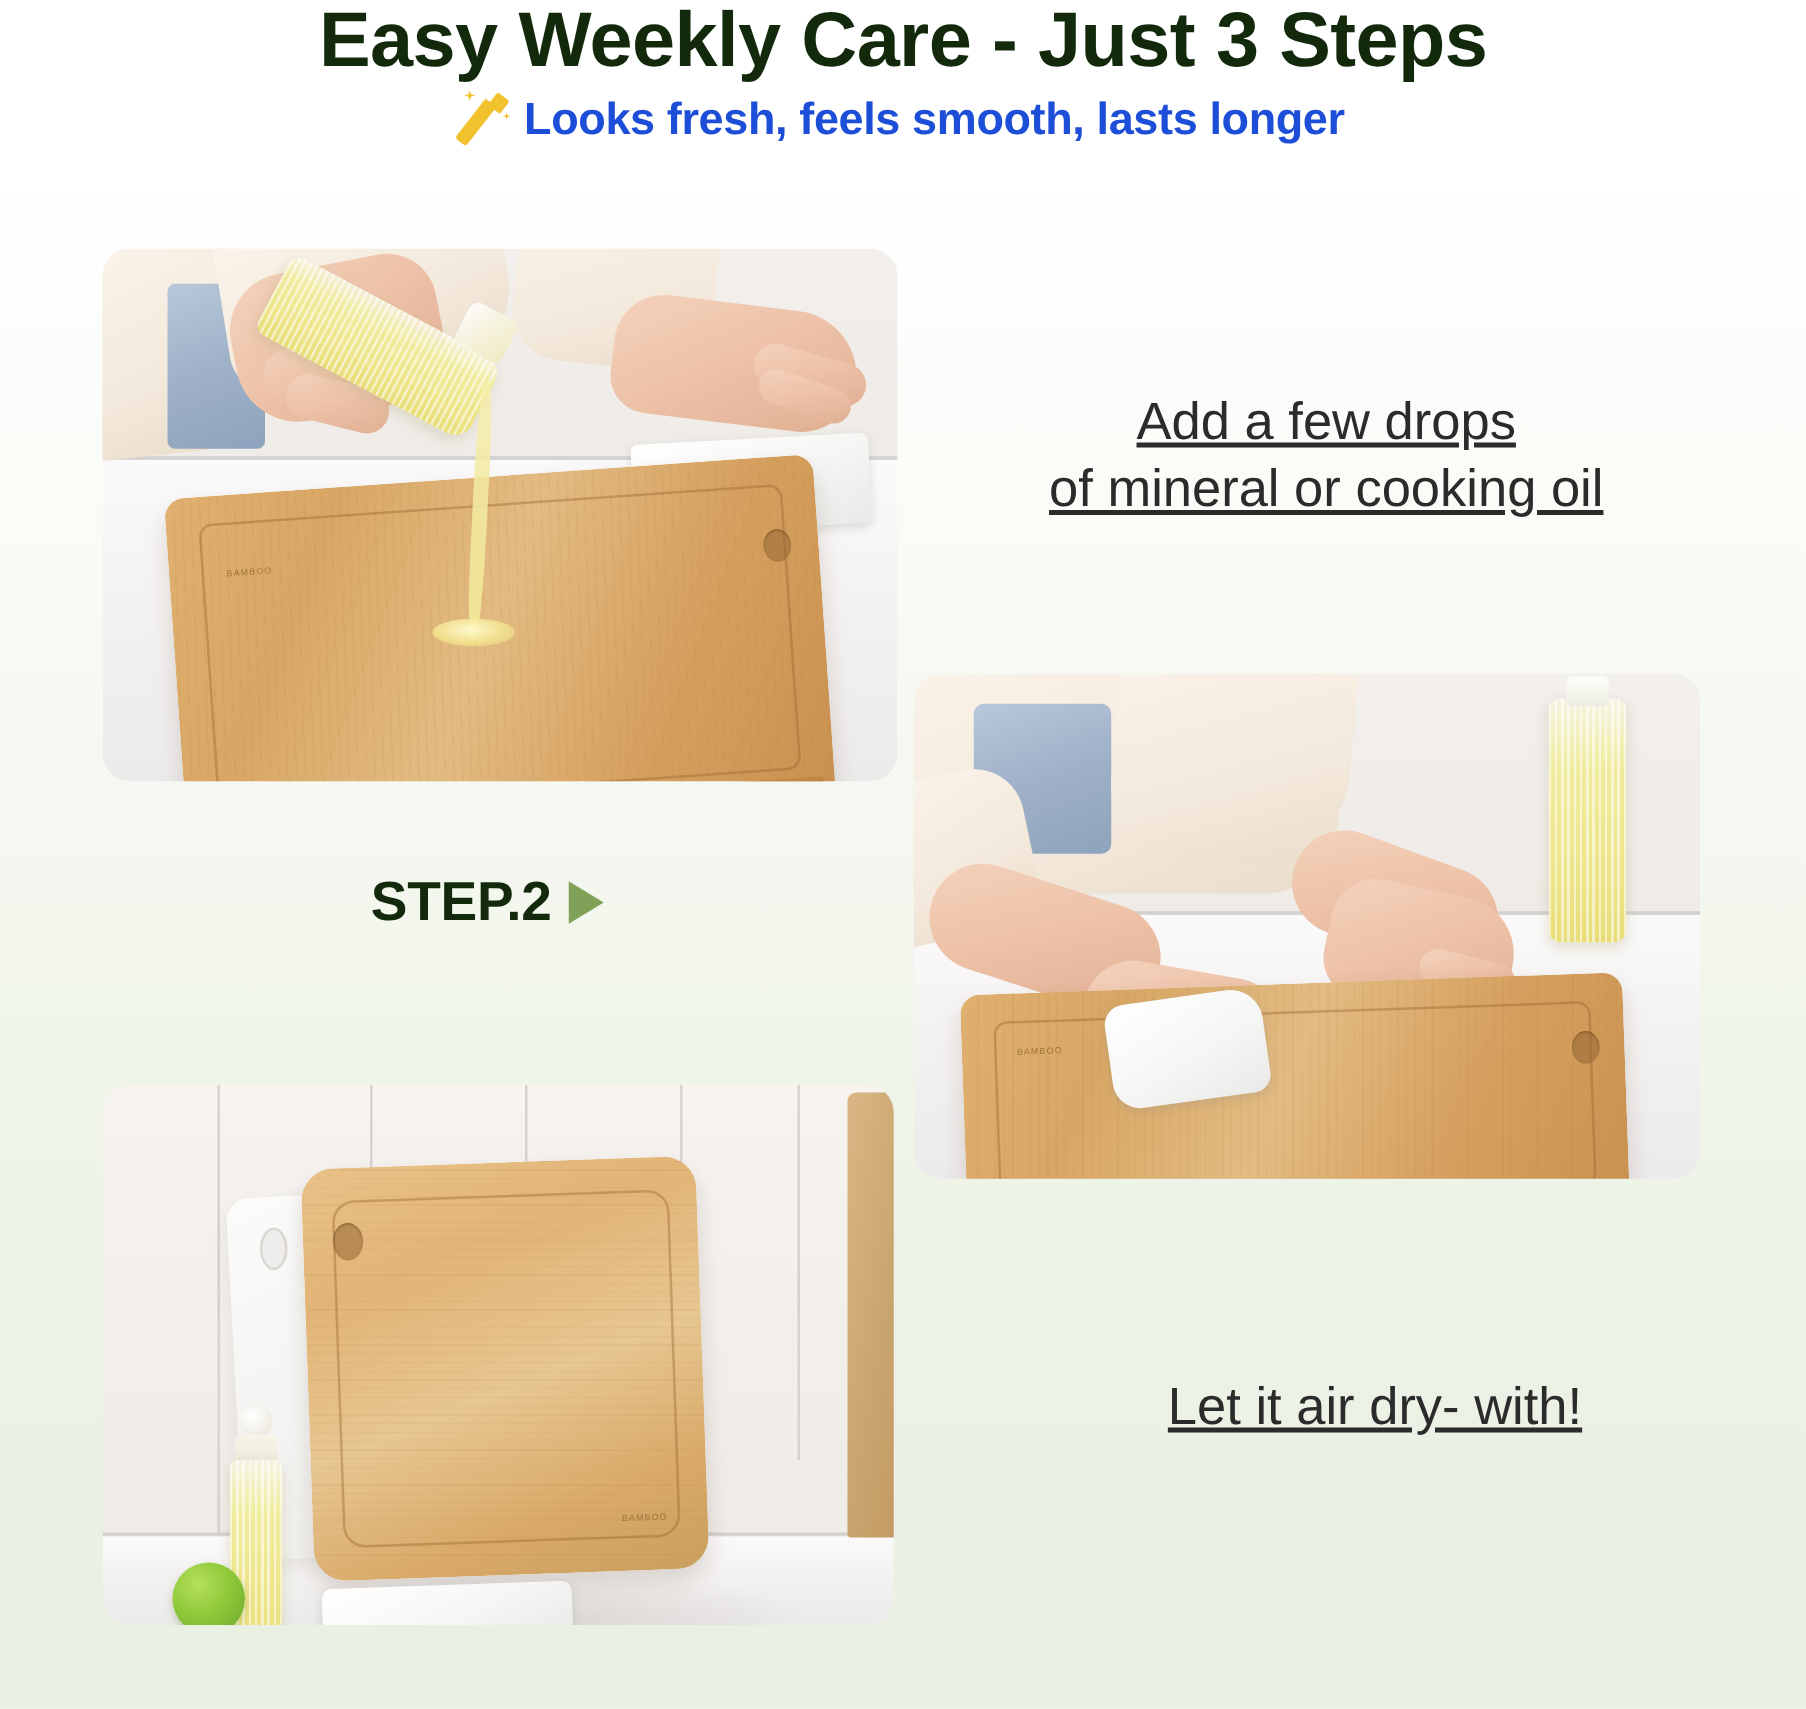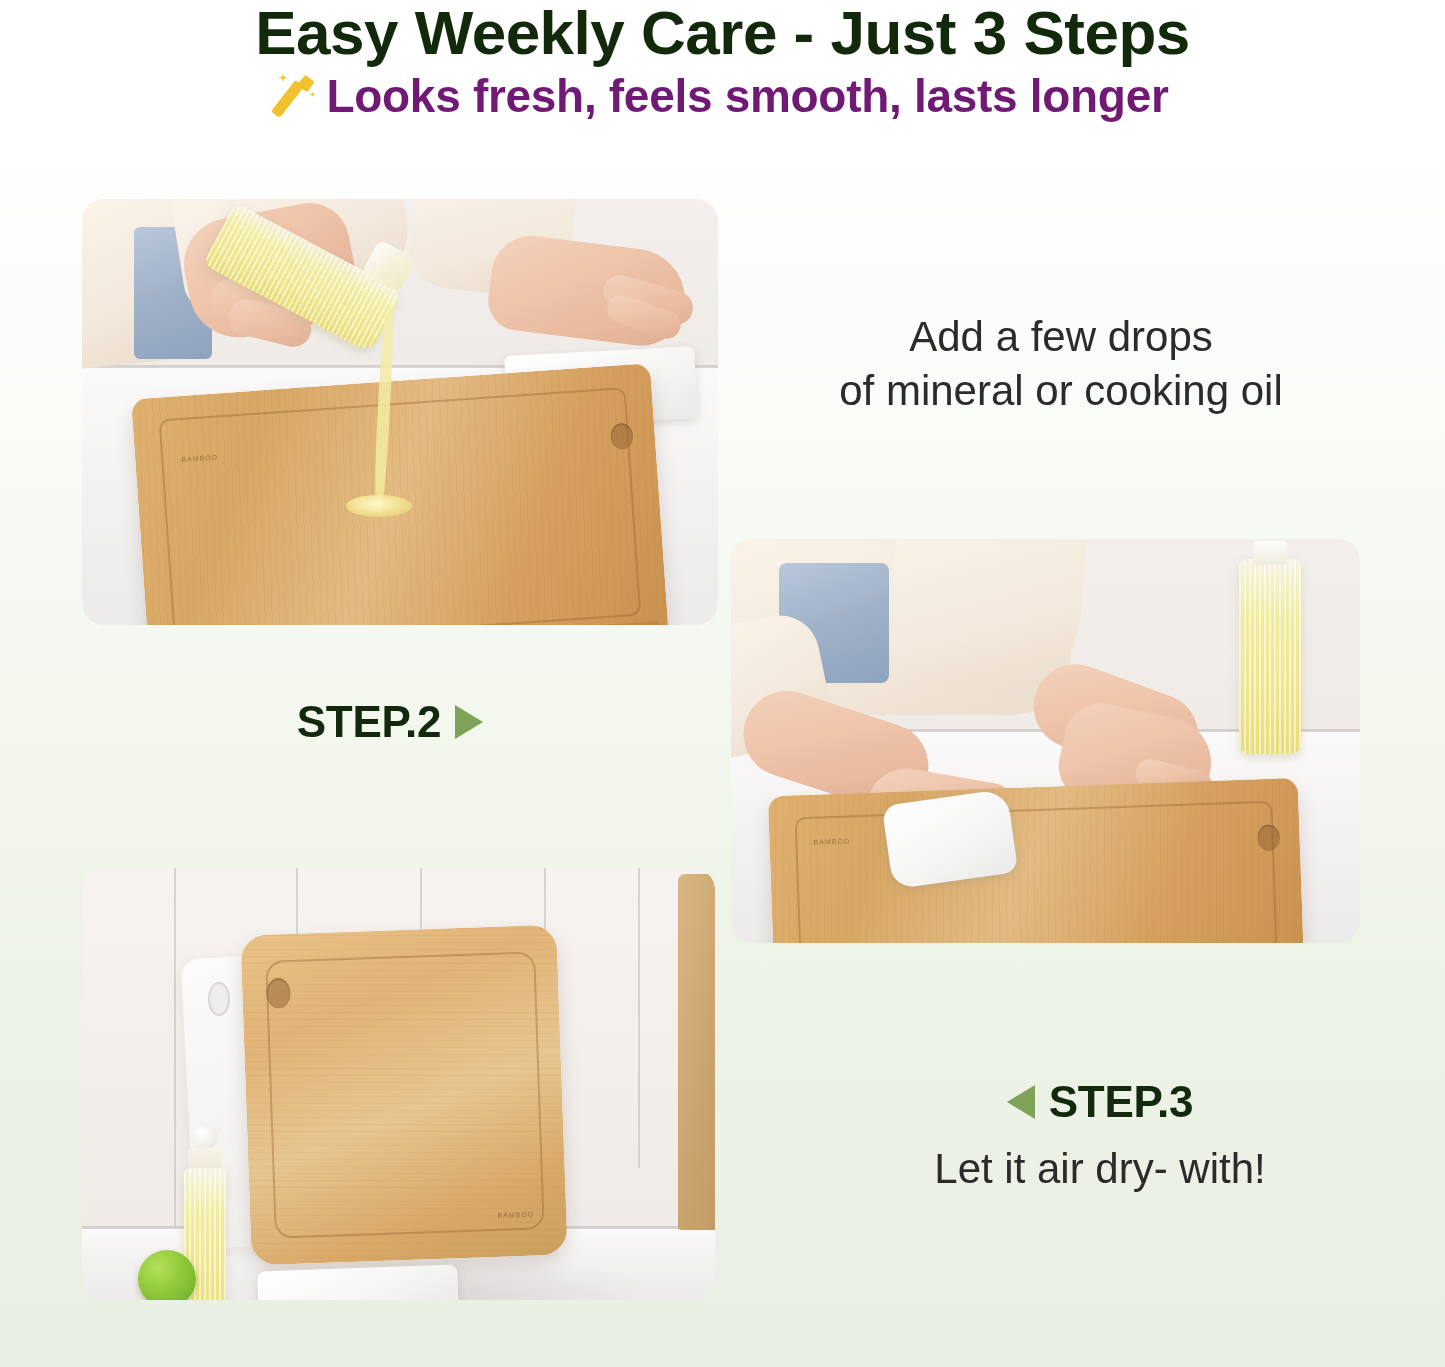--- a/index.html
+++ b/index.html
@@ -79,23 +79,23 @@
     background: #f2c12e;
     width: 6px;
     height: 6px;
     clip-path: polygon(50% 0%, 61% 39%, 100% 50%, 61% 61%, 50% 100%, 39% 61%, 0% 50%, 39% 39%);
   }
   .wand-icon .s1 { left: 2px; top: 1px; width: 9px; height: 9px; }
   .wand-icon .s2 { left: 16px; top: 7px; width: 7px; height: 7px; }
   .wand-icon .s3 { left: 33px; top: 19px; width: 6px; height: 6px; }
   .subtitle {
     margin: 0;
-    font-size: 46px;
+    font-size: 36px;
     font-weight: 700;
-    color: #701a75;
+    color: #1d4ed8;
     letter-spacing: -0.3px;
     line-height: 1.1;
   }
 
   
   .photo {
     position: absolute;
     border-radius: 22px;
     overflow: hidden;
   }
@@ -249,20 +249,21 @@
     border-left: 28px solid #7fa158;
   }
   .step-desc {
     margin-top: 18px;
     font-size: 42px;
     color: #2b2b2b;
     line-height: 1.28;
     text-align: center;
     white-space: pre-line;
     font-weight: 400;
+    text-decoration: underline;
   }
 
   #step1-block { left: 736px; top: 292px; width: 650px; }
   #step2-block { left: 60px;  top: 700px; width: 660px; }
   #step3-block { left: 790px; top: 1080px; width: 620px; }
 </style>
 </head>
 <body>
 
 <div class="page">
@@ -401,20 +402,16 @@
   </div>
 
   <div class="step-block" id="step2-block">
     <div class="step-head left-arrow">
       <span class="step-label">STEP.2</span>
       <span class="tri tri-right"></span>
     </div>
   </div>
 
   <div class="step-block" id="step3-block">
-    <div class="step-head left-arrow">
-      <span class="tri tri-left"></span>
-      <span class="step-label">STEP.3</span>
-    </div>
     <div class="step-desc">Let it air dry- with!</div>
   </div>
 
 </div>
 
 </body></html>

